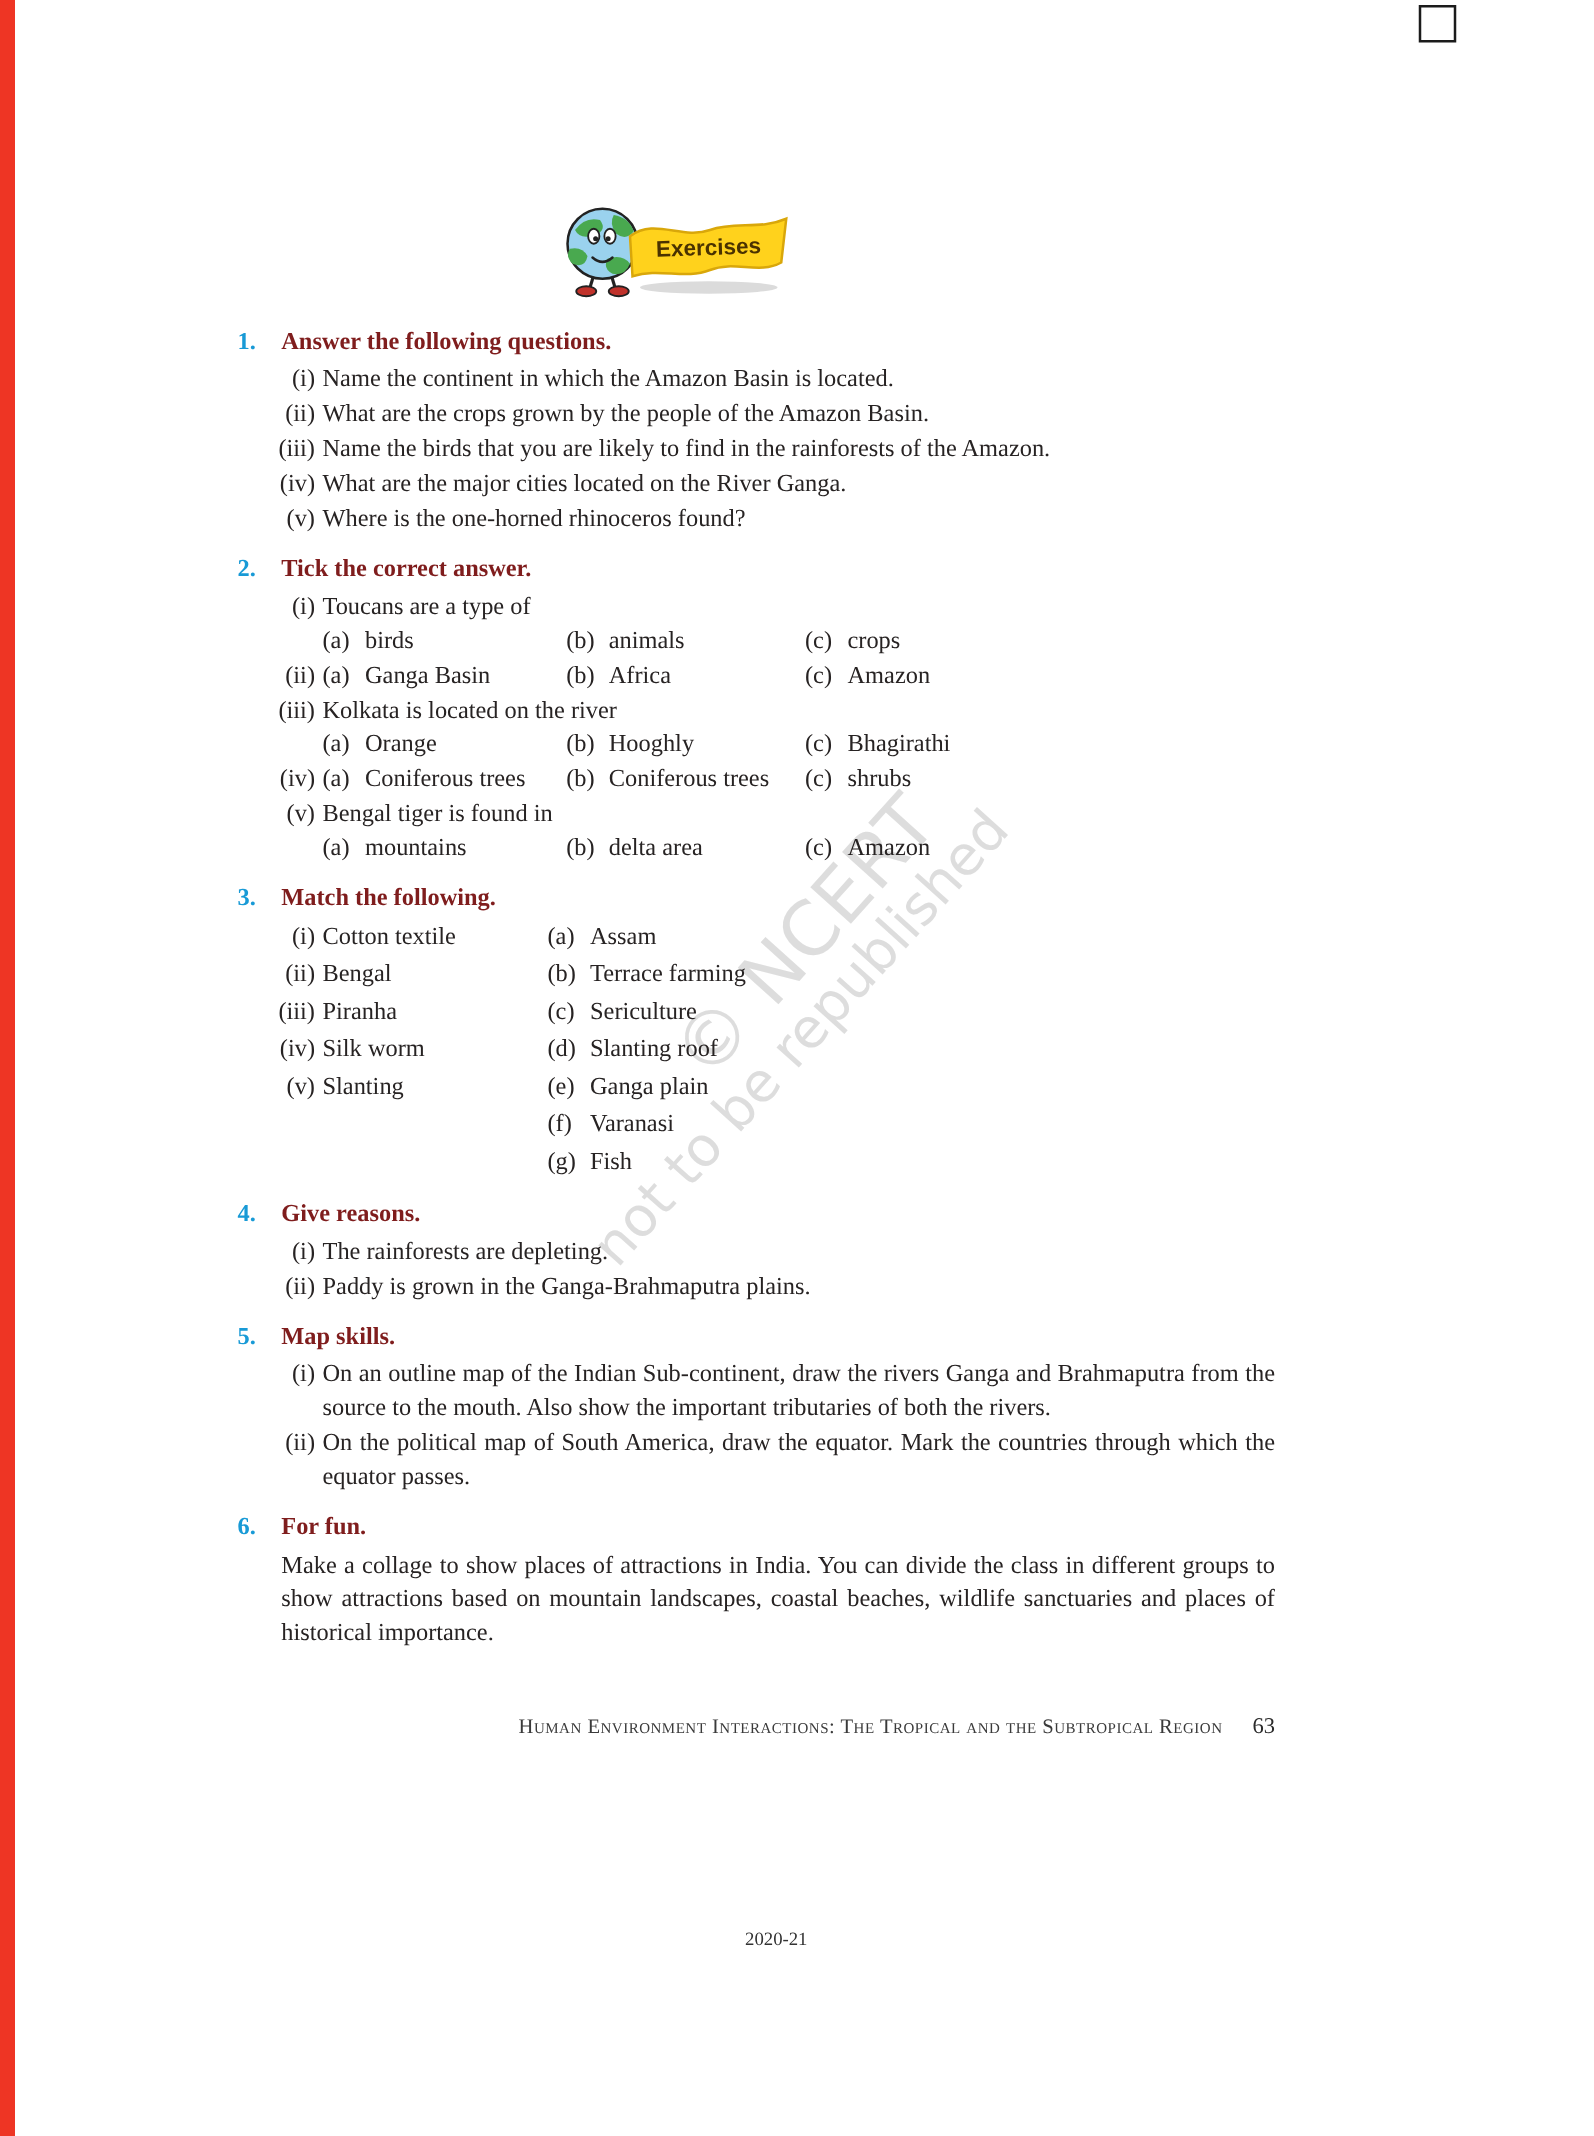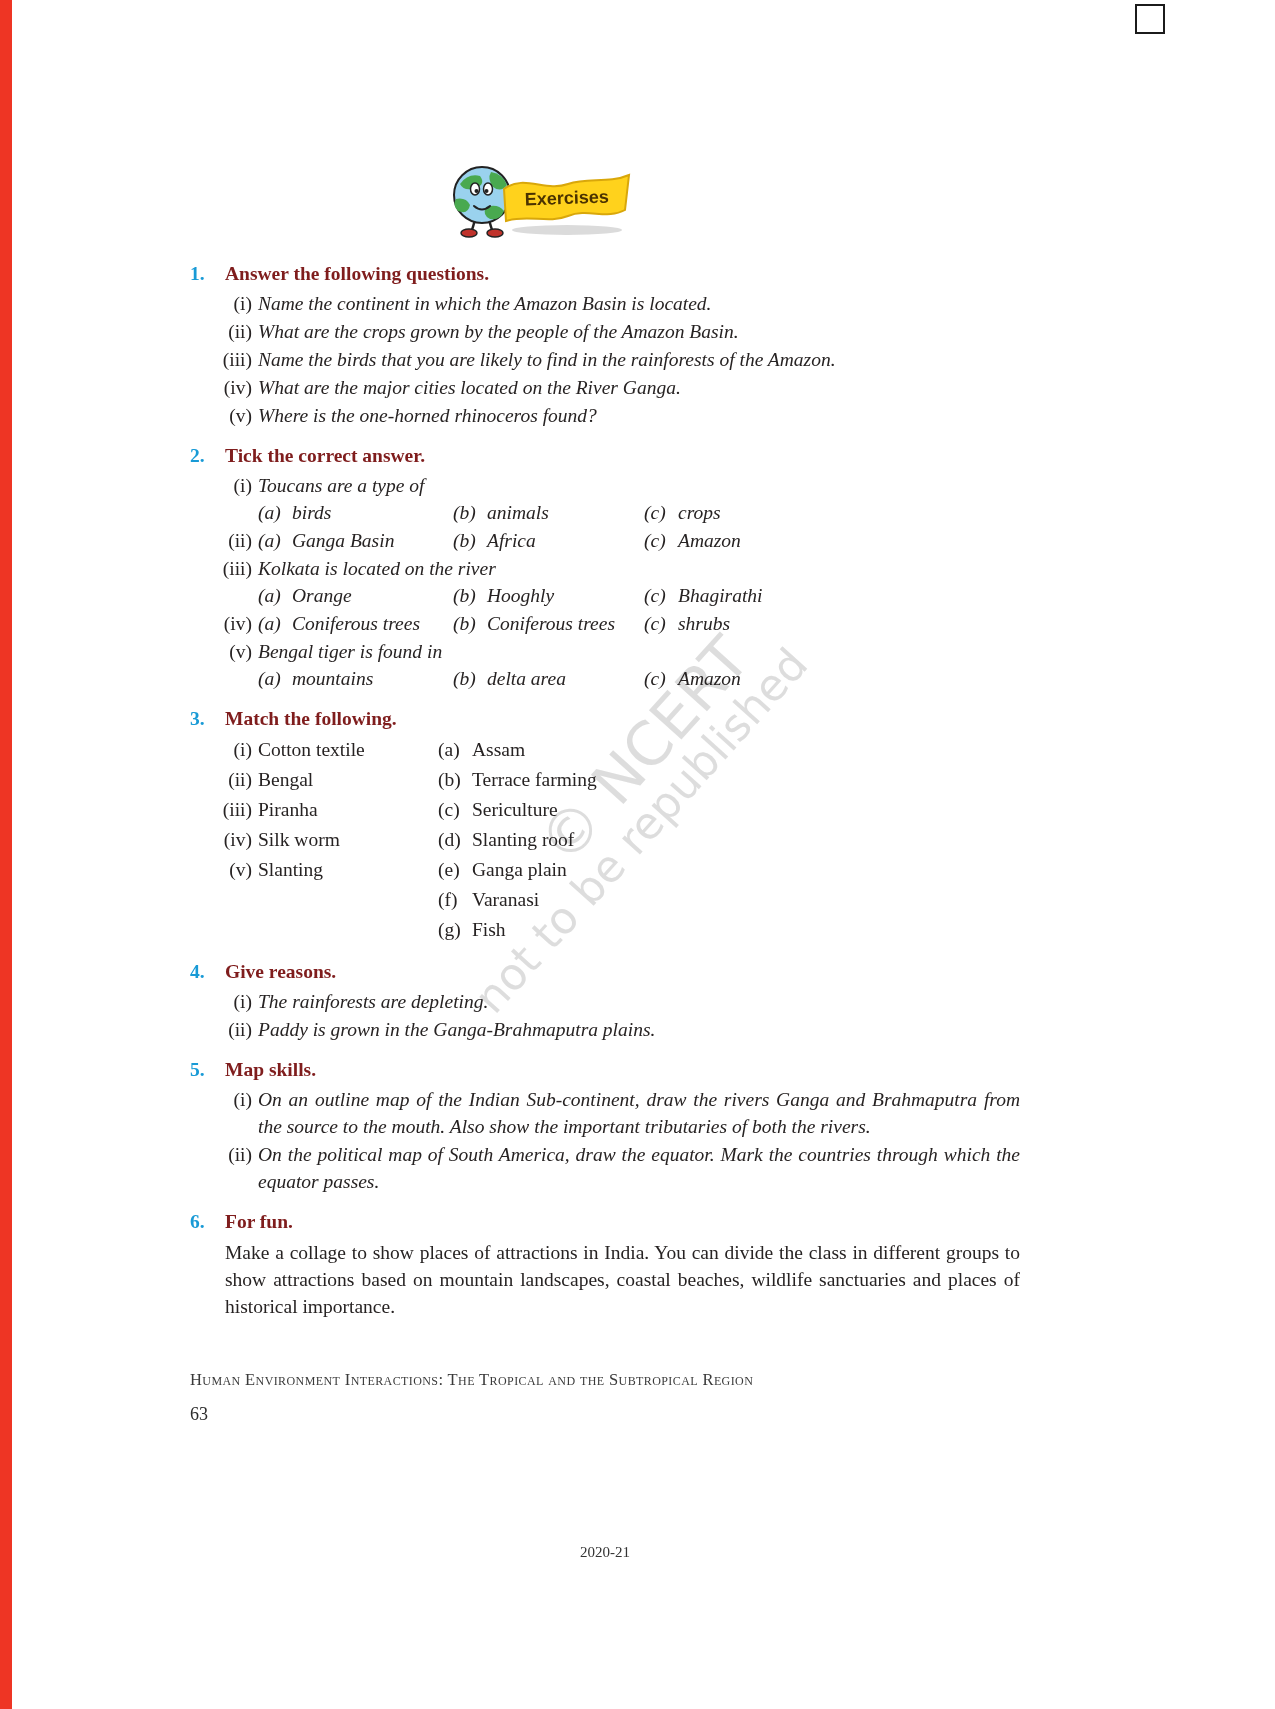--- a/index.html
+++ b/index.html
@@ -24,43 +24,43 @@
   .banner-wrap { margin-left:252px; width:200px; height:86px; margin-bottom:16px; }
   .banner-wrap svg { display:block; }
 
   section.exercise { margin-bottom:13px; }
   .ex-head { display:flex; margin-bottom:3px; line-height:27px; }
   .ex-num { width:35px; flex:none; font-weight:bold; color:#189ad6; }
   .ex-title { font-weight:bold; color:#7f1d1d; }
 
   .item { display:flex; line-height:27px; margin-bottom:1px; }
   .item-label { width:62px; flex:none; text-align:right; }
-  .item-body { flex:1; margin-left:6px;font-style:italic; }
+  .item-body { flex:1; margin-left:6px; }
   .justify .item-text { text-align:justify; }
 
   .options { display:flex; line-height:27px; }
   .option { display:flex; }
   .option:nth-child(1) { width:195px; flex:none; }
   .option:nth-child(2) { width:191px; flex:none; }
   .opt-label { width:34px; flex:none; }
 
   .match { display:flex; }
   .match .item { line-height:29px; }
   .match-left { width:248px; flex:none; }
   .match-right .item-label { width:26px; text-align:left; }
   .match-right .match-text { margin-left:8px; }
   .match-left .match-text { margin-left:6px; }
 
   .ex-para { margin-left:35px; margin-top:4px; line-height:27px; text-align:justify; }
 
-  .footer-line { margin-top:50px; display:flex; justify-content:flex-end; align-items:baseline; gap:14px;flex-direction:column; }
+  .footer-line { margin-top:50px; display:flex; justify-content:flex-end; align-items:baseline; gap:24px; }
   .footer-title { font-variant:small-caps; font-size:16.5px; letter-spacing:.4px; color:#3a3a3a; }
   .footer-page { font-size:18px; color:#2b2b2b; }
 
-  .footer-year { position:absolute; z-index:1; top:1544px; left:190px; width:830px;
+  .footer-year { position:absolute; z-index:1; top:1544px; left:206px; width:830px;
                  text-align:center; font-size:15px; color:#333; }
 </style>
 </head>
 <body>
 
 <div class="red-strip"></div>
 <div class="corner-box"></div>
 
 <div class="wm wm1">© NCERT</div>
 <div class="wm wm2">not to be republished</div>

